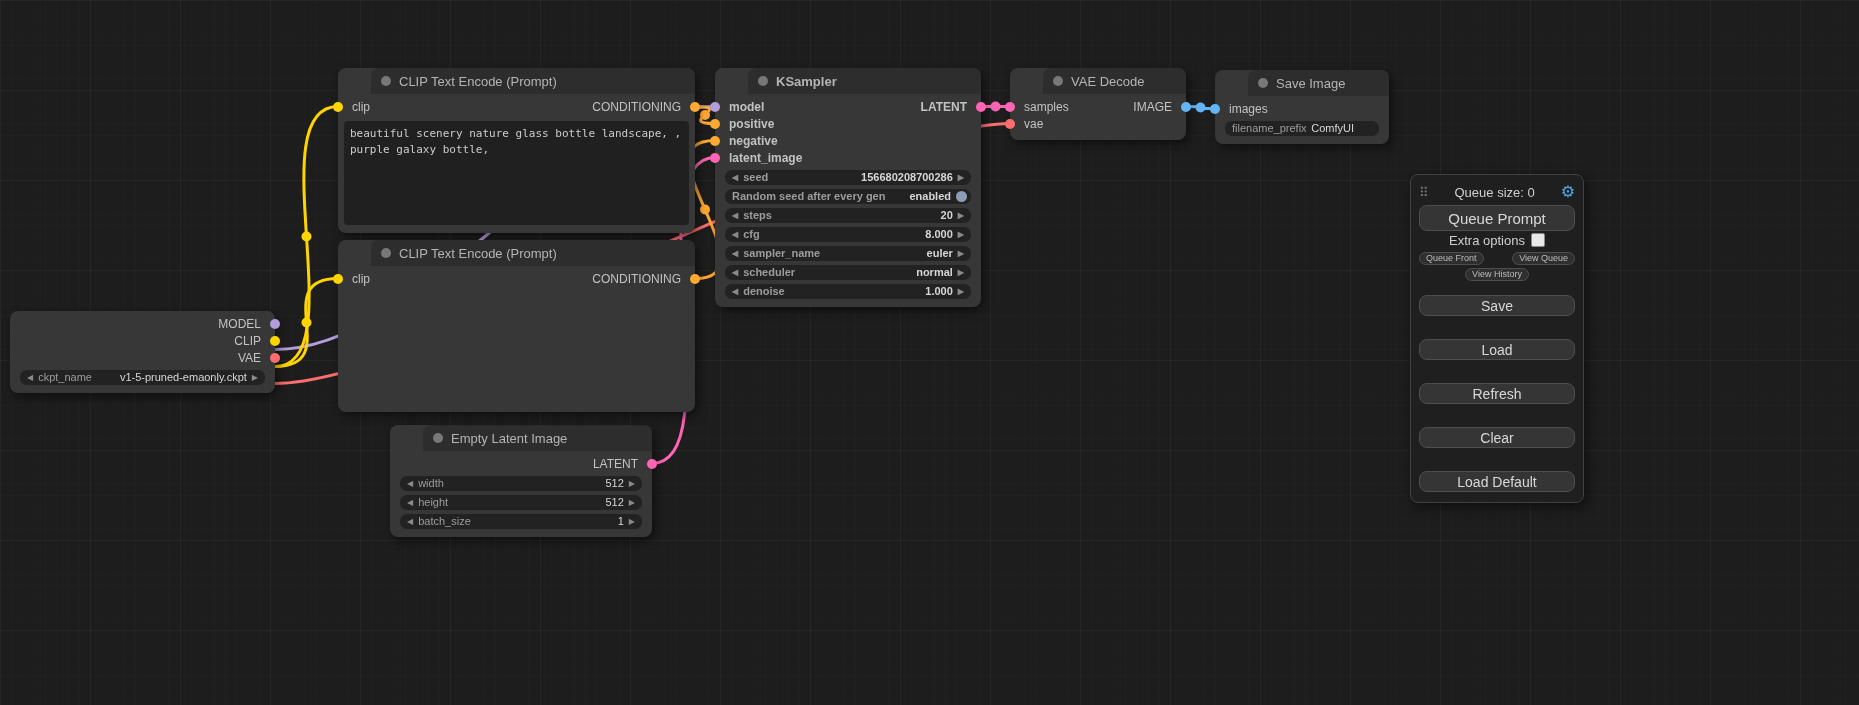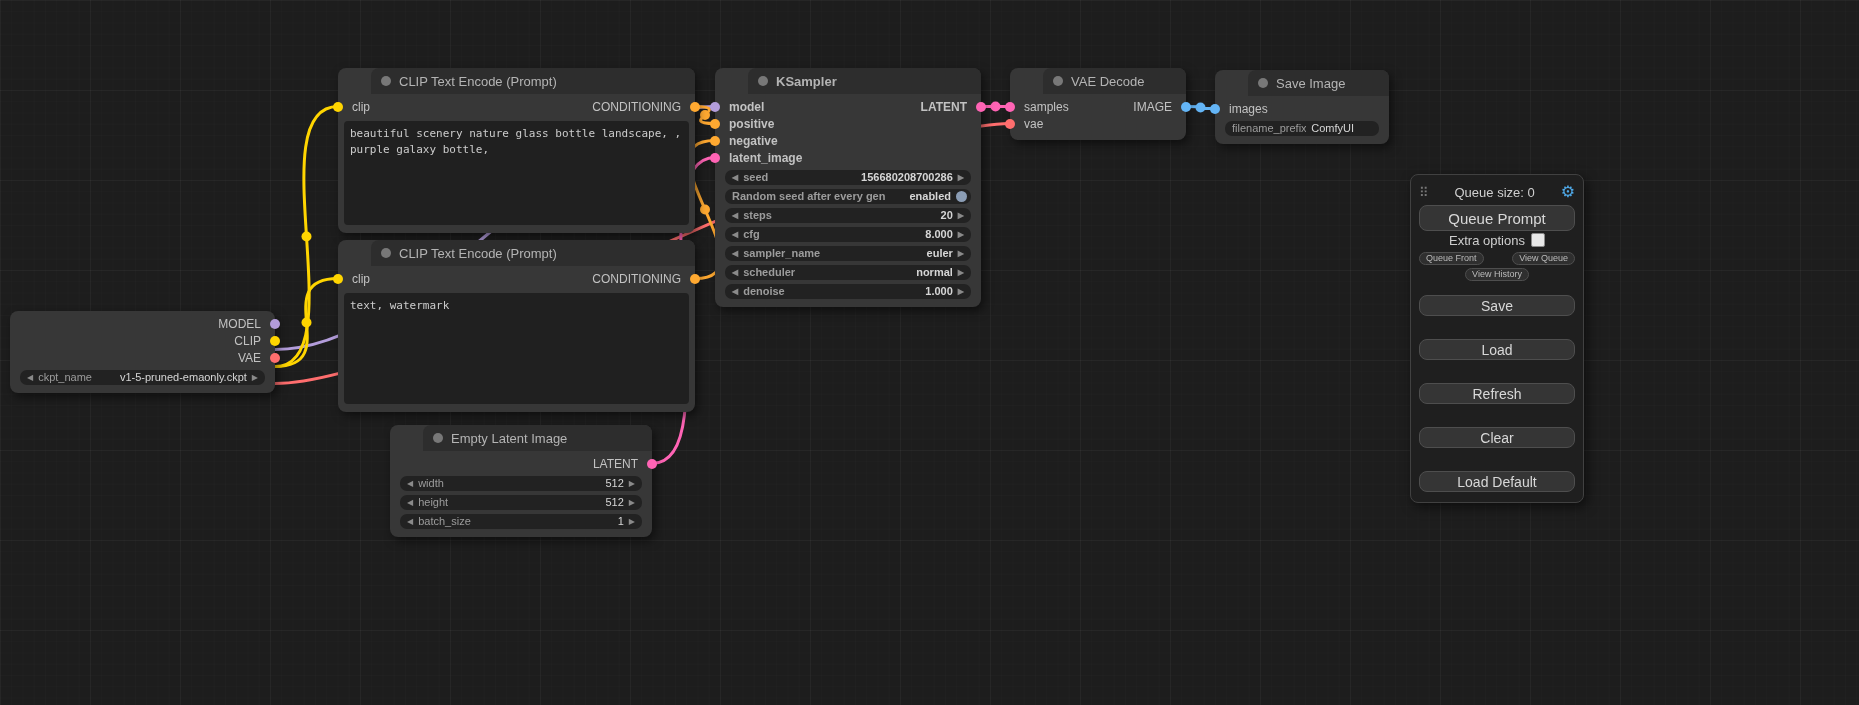--- a/index.html
+++ b/index.html
@@ -180,21 +180,20 @@
     <span>CLIP Text Encode (Prompt)</span>
   </div>
   <div class="node-body">
     <div class="slot-row">
       <span class="dot in c-clip"></span>
       <span class="slot-label">clip</span>
       <span class="spacer"></span>
       <span class="slot-label">CONDITIONING</span>
       <span class="dot out c-conditioning"></span>
     </div>
-    <div class="prompt-box">text, watermark</div>
   </div>
 </div>
 
 <div class="node" style="left:390px; top:425px; width:262px;">
   <div class="node-title">
     <span class="collapse-dot"></span>
     <span>Empty Latent Image</span>
   </div>
   <div class="node-body">
     <div class="slot-row out-only">

